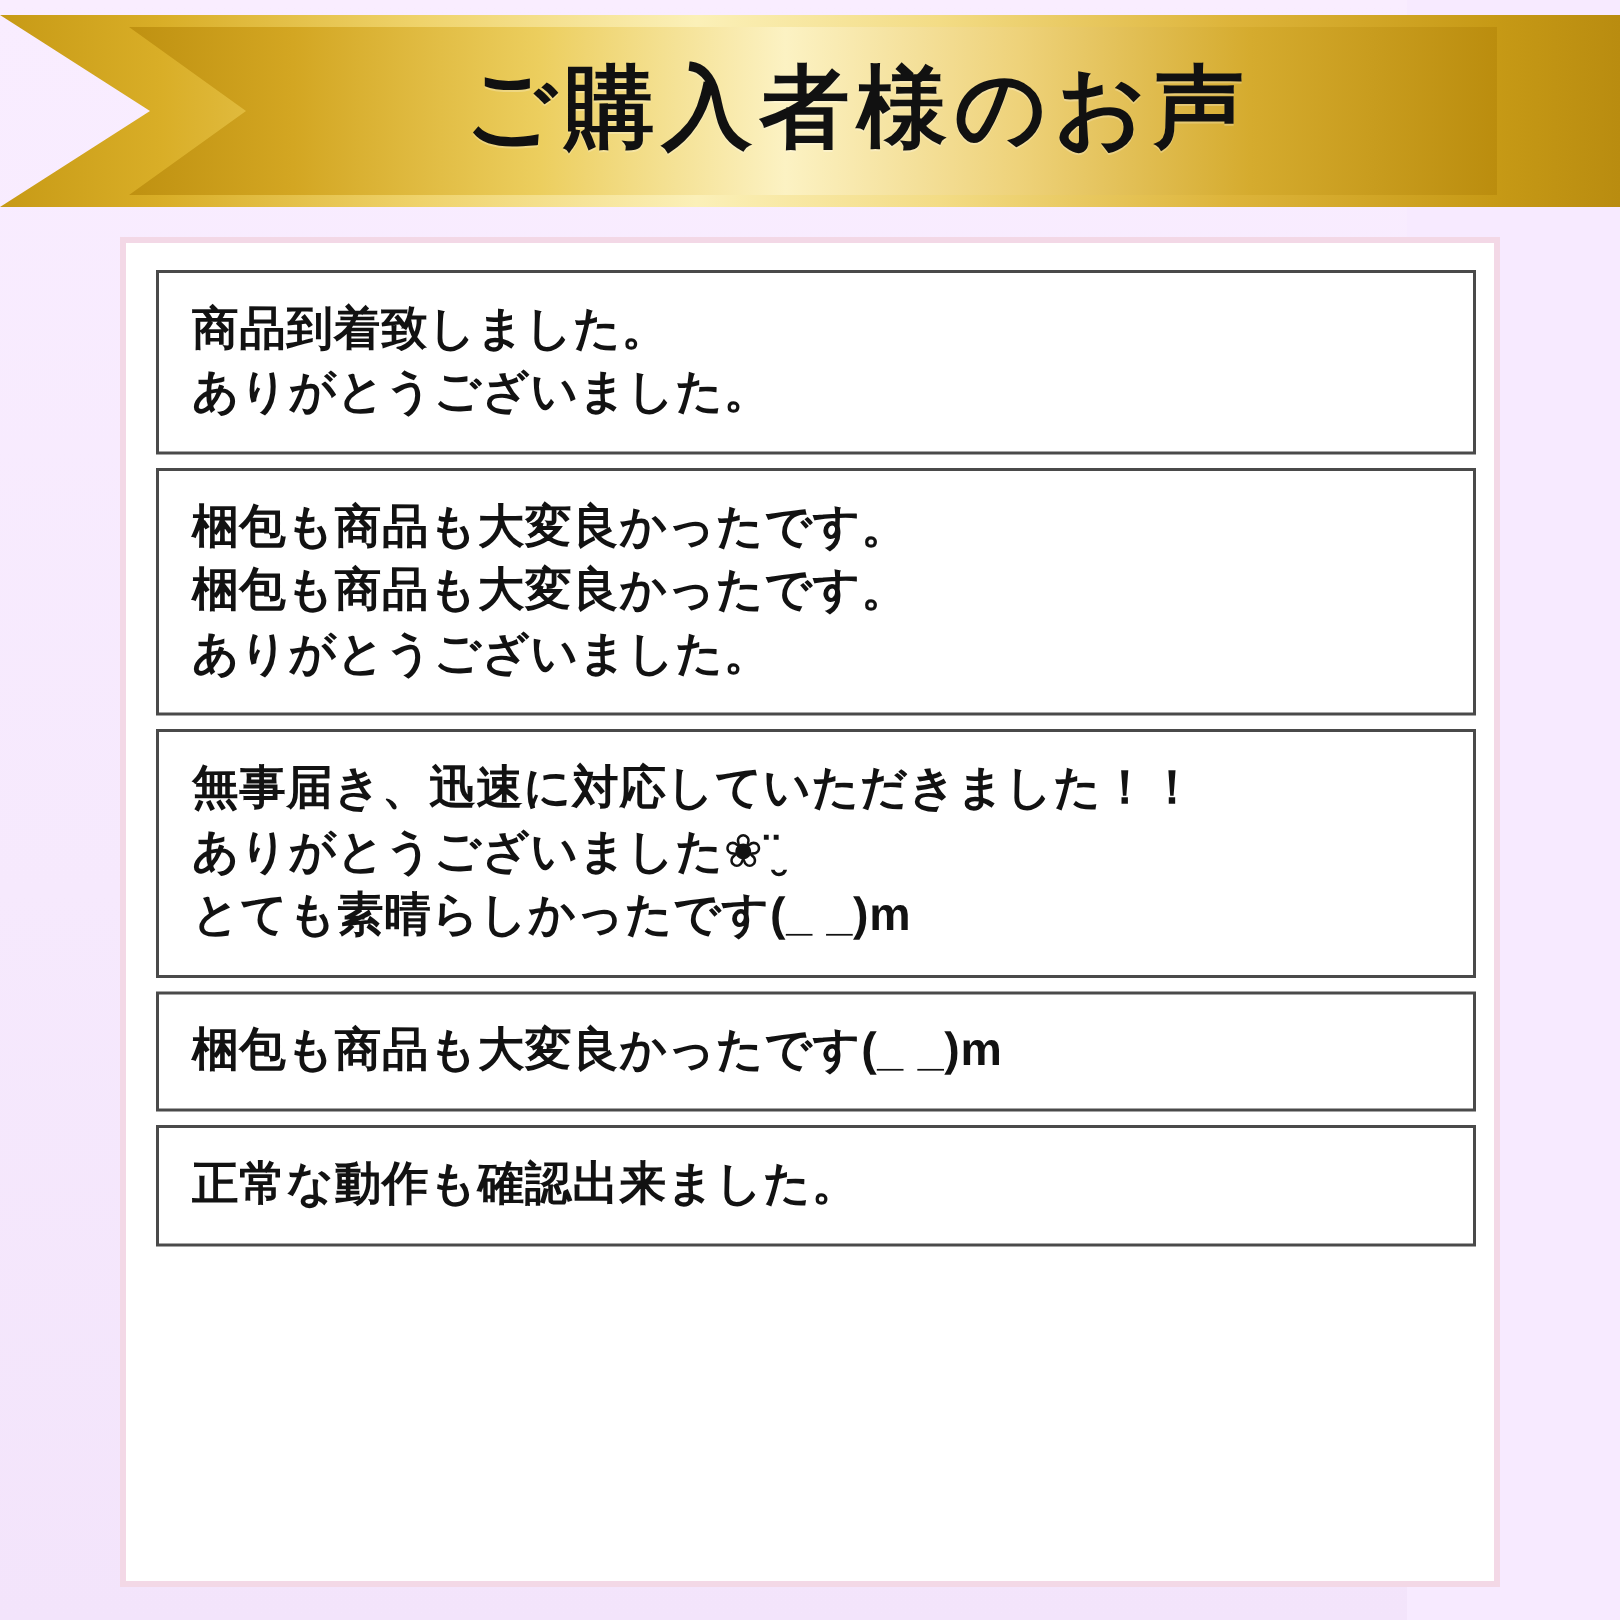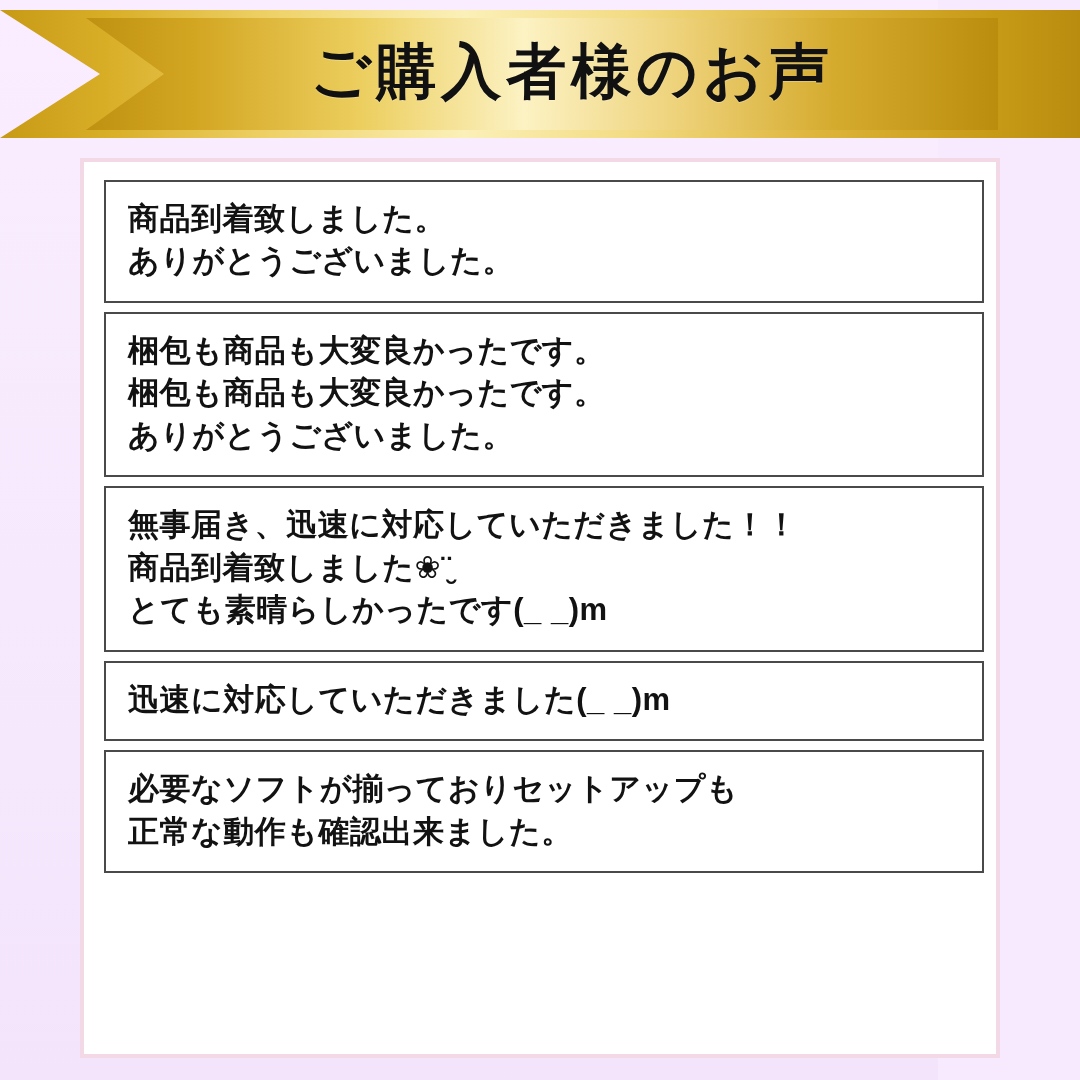--- a/index.html
+++ b/index.html
@@ -145,29 +145,28 @@
       </div>
 
       <div class="card">
         <div class="card-line">梱包も商品も大変良かったです。</div>
         <div class="card-line">梱包も商品も大変良かったです。</div>
         <div class="card-line">ありがとうございました。</div>
       </div>
 
       <div class="card">
         <div class="card-line">無事届き、迅速に対応していただきました！！</div>
-        <div class="card-line">商品到着致しました❀¨̮</div>
+        <div class="card-line">ありがとうございました❀¨̮</div>
         <div class="card-line">とても素晴らしかったです(_ _)m</div>
       </div>
 
       <div class="card">
-        <div class="card-line">迅速に対応していただきました(_ _)m</div>
+        <div class="card-line">梱包も商品も大変良かったです(_ _)m</div>
       </div>
 
       <div class="card">
-        <div class="card-line">必要なソフトが揃っておりセットアップも</div>
         <div class="card-line">正常な動作も確認出来ました。</div>
       </div>
 
     </div>
   </div>
 
 </div>
 
 </body></html>

